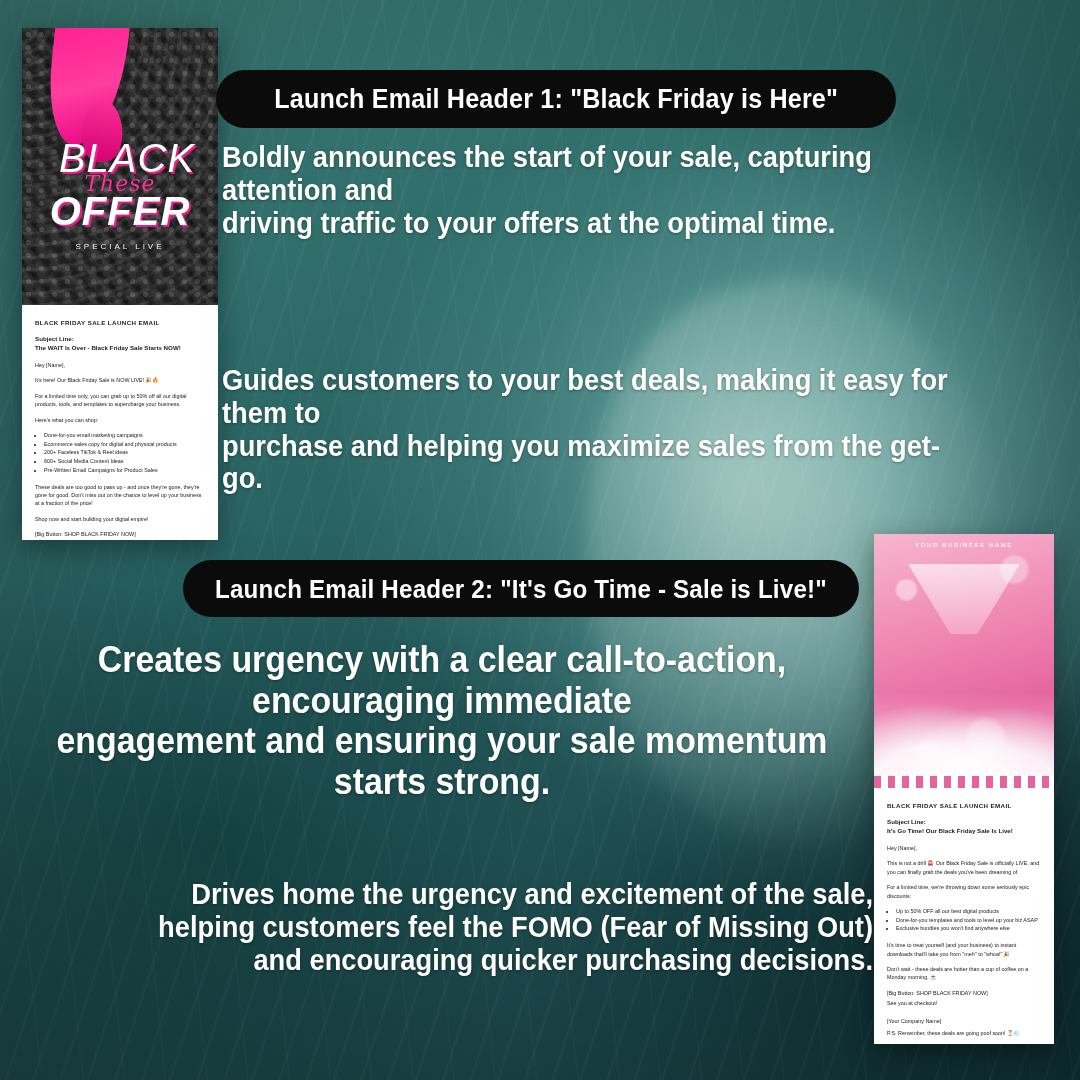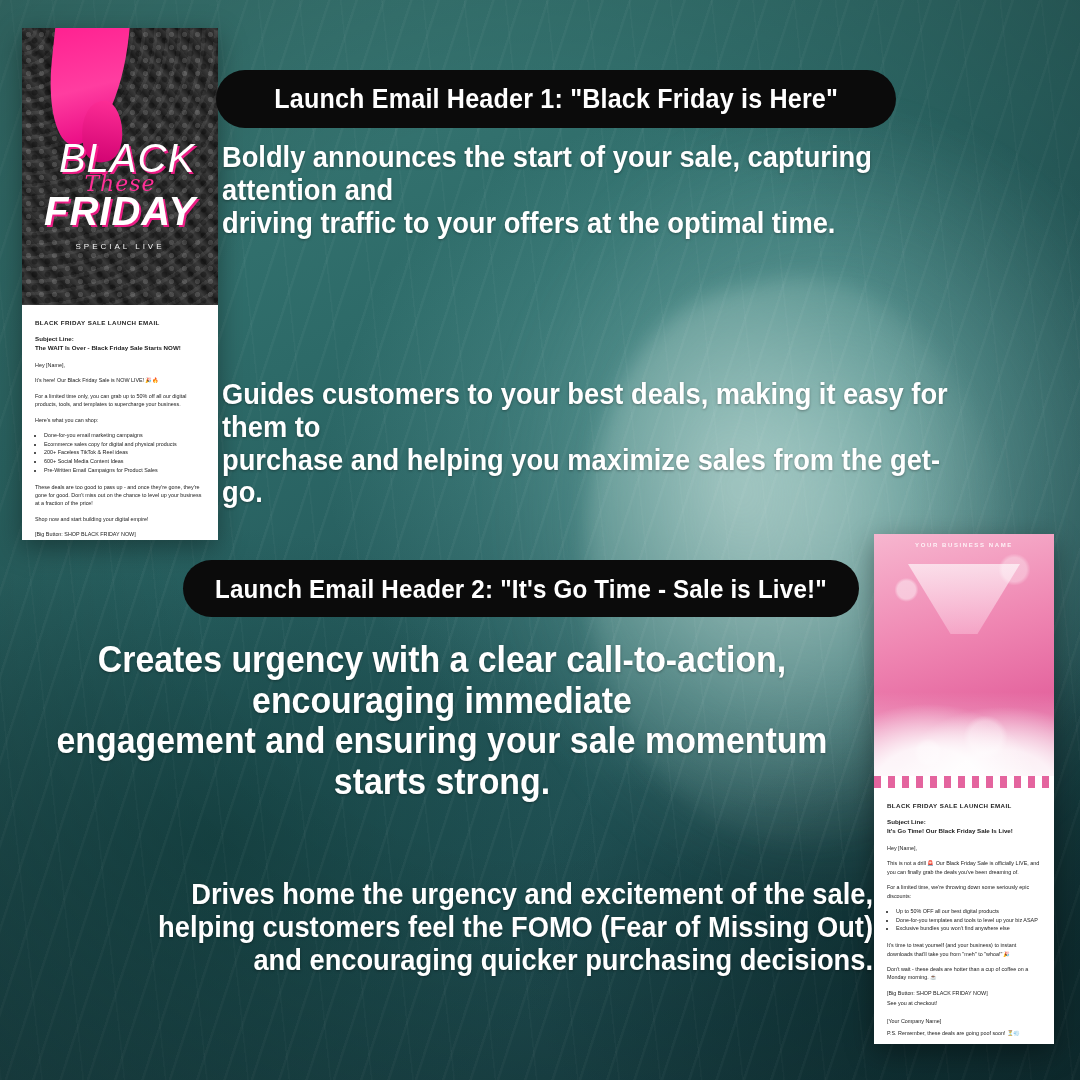--- a/index.html
+++ b/index.html
@@ -332,21 +332,21 @@
   <div class="bg-streaks"></div>
   <div class="bg-vignette"></div>
 
   <div class="card" style="left:22px; top:28px; width:196px; height:512px;">
     <div class="bf-art">
       <div class="bf-sequins"></div>
       <div class="bf-ribbon"></div>
       <div class="bf-title">
         <div class="bf-black">BLACK</div>
         <div class="bf-sale">These</div>
-        <div class="bf-friday">FRIDAY</div>
+        <div class="bf-friday">OFFER</div>
         <div class="bf-special">SPECIAL LIVE</div>
       </div>
     </div>
     <div class="email-body">
       <div class="eb-kicker">BLACK FRIDAY SALE LAUNCH EMAIL</div>
       <div class="eb-label">Subject Line:</div>
       <div class="eb-subject">The WAIT Is Over - Black Friday Sale Starts NOW!</div>
       <p class="eb-p">Hey [Name],</p>
       <p class="eb-p">It's here! Our Black Friday Sale is NOW LIVE! 🎉🔥</p>
       <p class="eb-p">For a limited time only, you can grab up to 50% off all our digital products, tools, and templates to supercharge your business.</p>
@@ -395,21 +395,21 @@
   </div>
 
   <div class="pill" style="left:216px; top:70px; width:680px; height:58px; font-size:27px;">
     <span>Launch Email Header 1:  "Black Friday is Here"</span>
   </div>
   <div class="desc" style="left:222px; top:141px; width:790px; font-size:29px;">
     <span>Boldly announces the start of your sale, capturing attention and</span>
     <span>driving traffic to your offers at the optimal time.</span>
   </div>
 
-  <div class="desc" style="left:222px; top:378px; width:790px; font-size:29px;">
+  <div class="desc" style="left:222px; top:364px; width:790px; font-size:29px;">
     <span>Guides customers to your best deals, making it easy for them to</span>
     <span>purchase and helping you maximize sales from the get-go.</span>
   </div>
 
   <div class="pill" style="left:183px; top:560px; width:676px; height:57px; font-size:26px;">
     <span>Launch Email Header 2:  "It's Go Time - Sale is Live!"</span>
   </div>
   <div class="desc center" style="left:28px; top:640px; width:828px; font-size:36px; text-align:center;">
     <span>Creates urgency with a clear call-to-action, encouraging immediate</span>
     <span>engagement and ensuring your sale momentum starts strong.</span>

